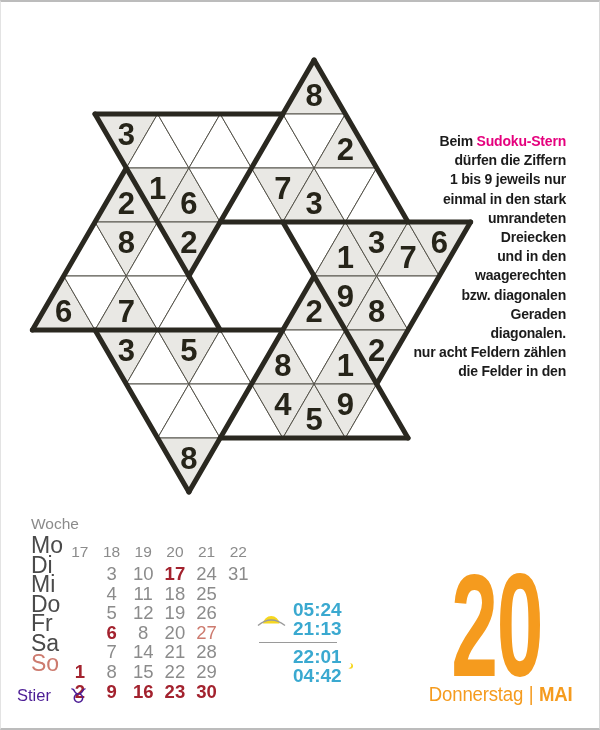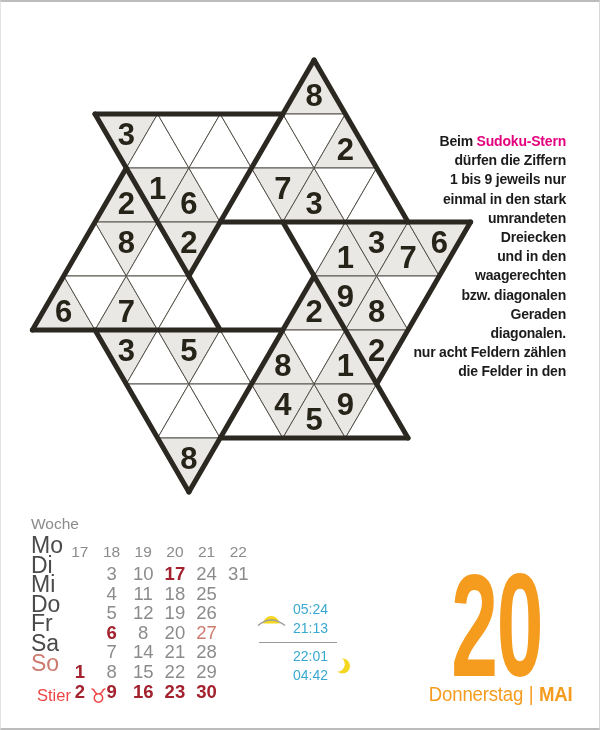--- a/index.html
+++ b/index.html
@@ -20,39 +20,39 @@
   #mini-calendar{position:absolute;left:30px;top:510px;width:230px;}
   .cal-row{display:flex;line-height:19.6px;height:19.6px;}
   .cal-row.head{height:24px;line-height:24px;font-size:15.5px;color:#8b8b8b;}
   .cal-label{width:33px;font-size:23px;color:#4a4a4a;white-space:nowrap;}
   .cal-row.head .cal-label{font-size:15.5px;color:#8b8b8b;}
   .cal-label.so{color:#cd7b6f;}
   .cal-cell{width:31.7px;text-align:center;font-size:18.5px;color:#8b8b8b;margin-top:28px;}
   .cal-row.head .cal-cell{font-size:15.5px;}
   .cal-cell.hol{color:#a3222e;font-weight:bold;}
   .cal-cell.reg{color:#cd7b6f;}
-  #sunmoon{position:absolute;left:256px;top:598px;width:96px;font-size:14px;
-    font-weight:normal;color:#3aa9d0;}
+  #sunmoon{position:absolute;left:256px;top:598px;width:96px;font-size:19px;
+    font-weight:bold;color:#3aa9d0;}
   .sm-row{display:flex;align-items:center;}
   .sm-times{line-height:19px;margin-left:6px;}
   .sm-div{border:none;border-top:1.5px solid #9a9a9a;margin:4px 0 4px 2px;width:78px;}
   .sm-indent{margin-left:36px;}
   #big-day{
     position:absolute;top:551px;right:57px;font-size:146px;line-height:146px;
     font-weight:bold;color:#f59b1e;transform:scaleX(0.575);
     transform-origin:100% 50%;letter-spacing:-2px;
   }
   #weekday-line{
     position:absolute;top:681px;right:27px;font-size:20px;color:#f59b1e;
     transform:scaleX(0.93);transform-origin:100% 50%;letter-spacing:-0.2px;
     white-space:nowrap;
   }
   #weekday-line .month{font-weight:bold;}
   #weekday-line .sep{padding:0 6px;}
-  #zodiac{position:absolute;left:36px;top:682px;font-size:16.5px;color:#ef4444;}
+  #zodiac{position:absolute;left:16px;top:682px;font-size:16.5px;color:#4c1d95;}
   #zodiac .zsym{font-family:"DejaVu Sans",sans-serif;font-size:20px;
     margin-left:14px;vertical-align:-2px;}
 </style>
 </head>
 <body>
 
 <div class="page">
 
   <svg id="star-svg" width="600" height="505" viewBox="0 0 600 505">
       <polygon points="313.1,58 281.8,112 344.4,112" fill="#e9e8e4" stroke="#55534a" stroke-width="1"></polygon>

